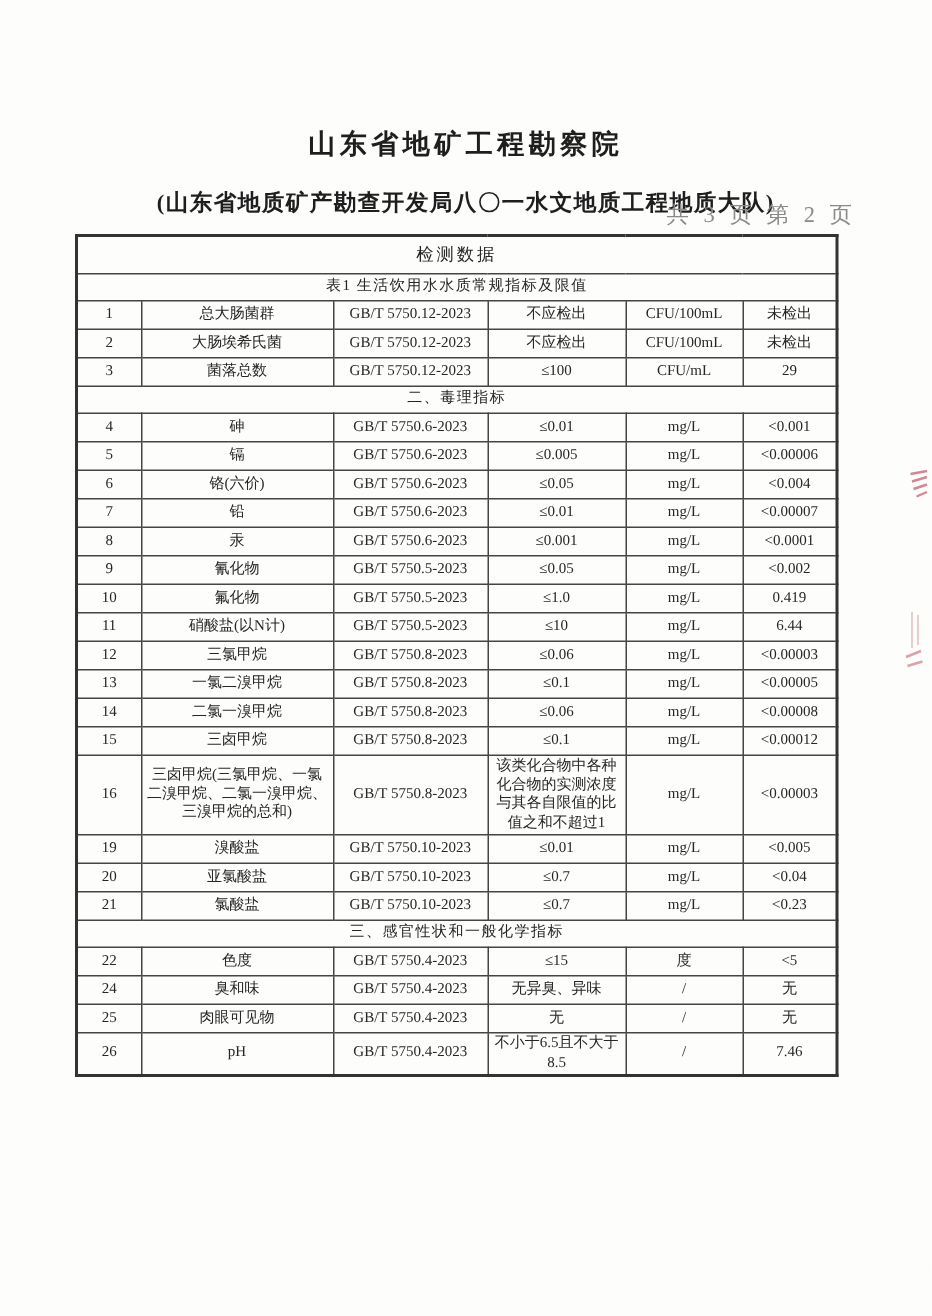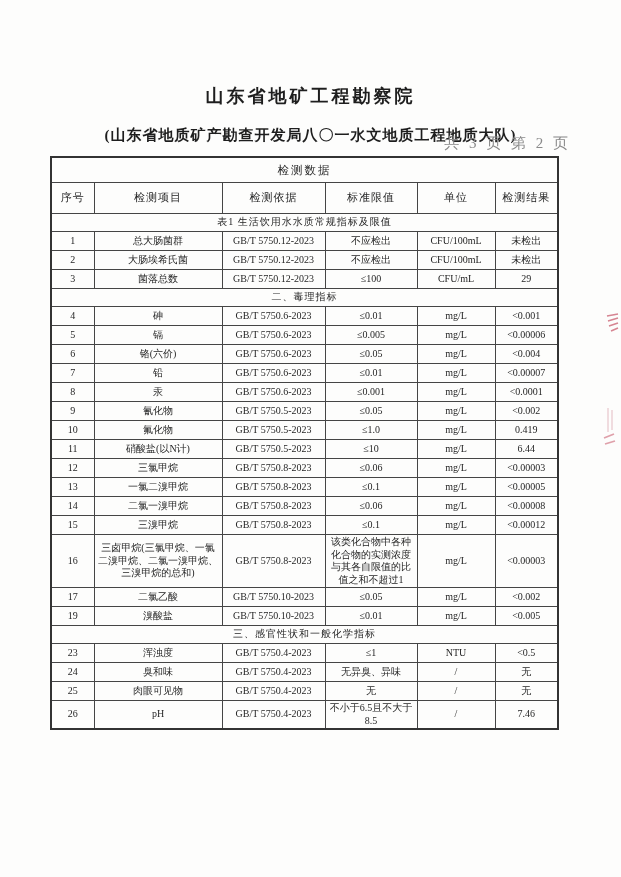--- a/index.html
+++ b/index.html
@@ -94,28 +94,20 @@
       <col style="width:128px">
       <col style="width:103px">
       <col style="width:92px">
       <col style="width:78px">
       <col style="width:63px">
     </colgroup>
   <tbody>
         <tr class="caption-row">
           <td colspan="6">检测数据</td>
         </tr>
-        <tr class="colhead-row">
-          <th>序号</th>
-          <th>检测项目</th>
-          <th>检测依据</th>
-          <th>标准限值</th>
-          <th>单位</th>
-          <th>检测结果</th>
-        </tr>
         <tr class="subtitle-row">
           <td colspan="6">表1  生活饮用水水质常规指标及限值</td>
         </tr>
         <tr class="data-row">
           <td>1</td>
           <td>总大肠菌群</td>
           <td>GB/T 5750.12-2023</td>
           <td>不应检出</td>
           <td>CFU/100mL</td>
           <td>未检出</td>
@@ -222,60 +214,68 @@
         <tr class="data-row">
           <td>14</td>
           <td>二氯一溴甲烷</td>
           <td>GB/T 5750.8-2023</td>
           <td>≤0.06</td>
           <td>mg/L</td>
           <td>&lt;0.00008</td>
         </tr>
         <tr class="data-row">
           <td>15</td>
-          <td>三溴甲烷</td>
+          <td>三卤甲烷</td>
           <td>GB/T 5750.8-2023</td>
           <td>≤0.1</td>
           <td>mg/L</td>
           <td>&lt;0.00012</td>
         </tr>
         <tr class="data-row">
           <td>16</td>
           <td>三卤甲烷(三氯甲烷、一氯二溴甲烷、二氯一溴甲烷、三溴甲烷的总和)</td>
           <td>GB/T 5750.8-2023</td>
           <td>该类化合物中各种化合物的实测浓度与其各自限值的比值之和不超过1</td>
           <td>mg/L</td>
           <td>&lt;0.00003</td>
-        </tr>
-        <tr class="data-row">
-          <td>17</td>
-          <td>二氯乙酸</td>
-          <td>GB/T 5750.10-2023</td>
-          <td>≤0.05</td>
-          <td>mg/L</td>
-          <td>&lt;0.002</td>
         </tr>
         <tr class="data-row">
           <td>19</td>
           <td>溴酸盐</td>
           <td>GB/T 5750.10-2023</td>
           <td>≤0.01</td>
           <td>mg/L</td>
           <td>&lt;0.005</td>
         </tr>
+        <tr class="data-row">
+          <td>20</td>
+          <td>亚氯酸盐</td>
+          <td>GB/T 5750.10-2023</td>
+          <td>≤0.7</td>
+          <td>mg/L</td>
+          <td>&lt;0.04</td>
+        </tr>
+        <tr class="data-row">
+          <td>21</td>
+          <td>氯酸盐</td>
+          <td>GB/T 5750.10-2023</td>
+          <td>≤0.7</td>
+          <td>mg/L</td>
+          <td>&lt;0.23</td>
+        </tr>
         <tr class="section-row">
           <td colspan="6">三、感官性状和一般化学指标</td>
         </tr>
         <tr class="data-row">
-          <td>23</td>
-          <td>浑浊度</td>
+          <td>22</td>
+          <td>色度</td>
           <td>GB/T 5750.4-2023</td>
-          <td>≤1</td>
-          <td>NTU</td>
-          <td>&lt;0.5</td>
+          <td>≤15</td>
+          <td>度</td>
+          <td>&lt;5</td>
         </tr>
         <tr class="data-row">
           <td>24</td>
           <td>臭和味</td>
           <td>GB/T 5750.4-2023</td>
           <td>无异臭、异味</td>
           <td>/</td>
           <td>无</td>
         </tr>
         <tr class="data-row">

